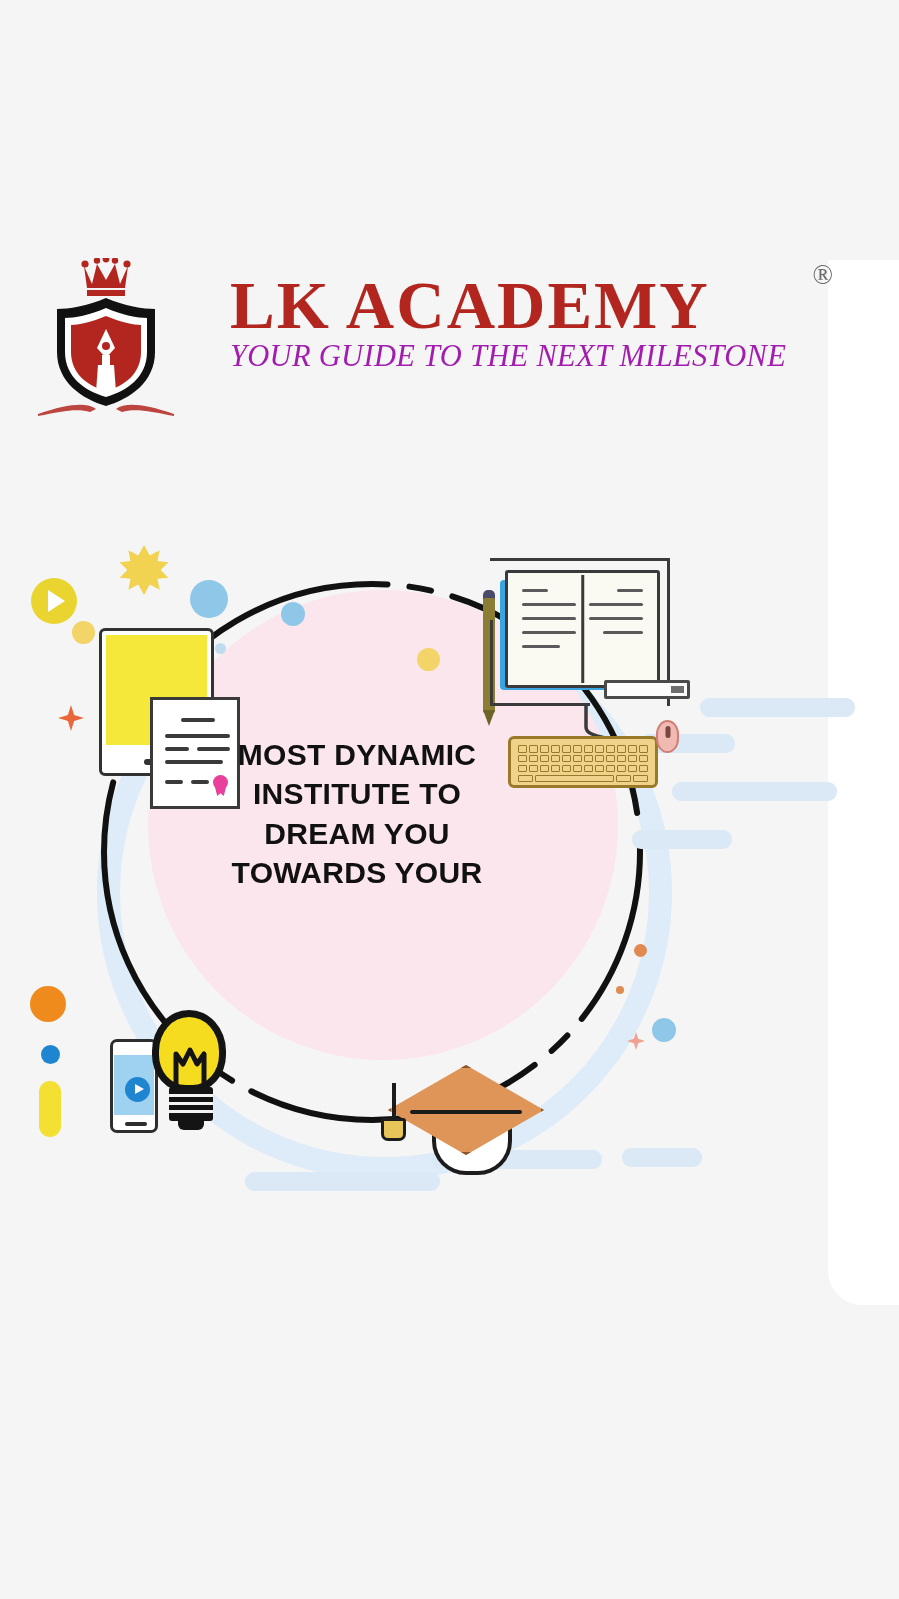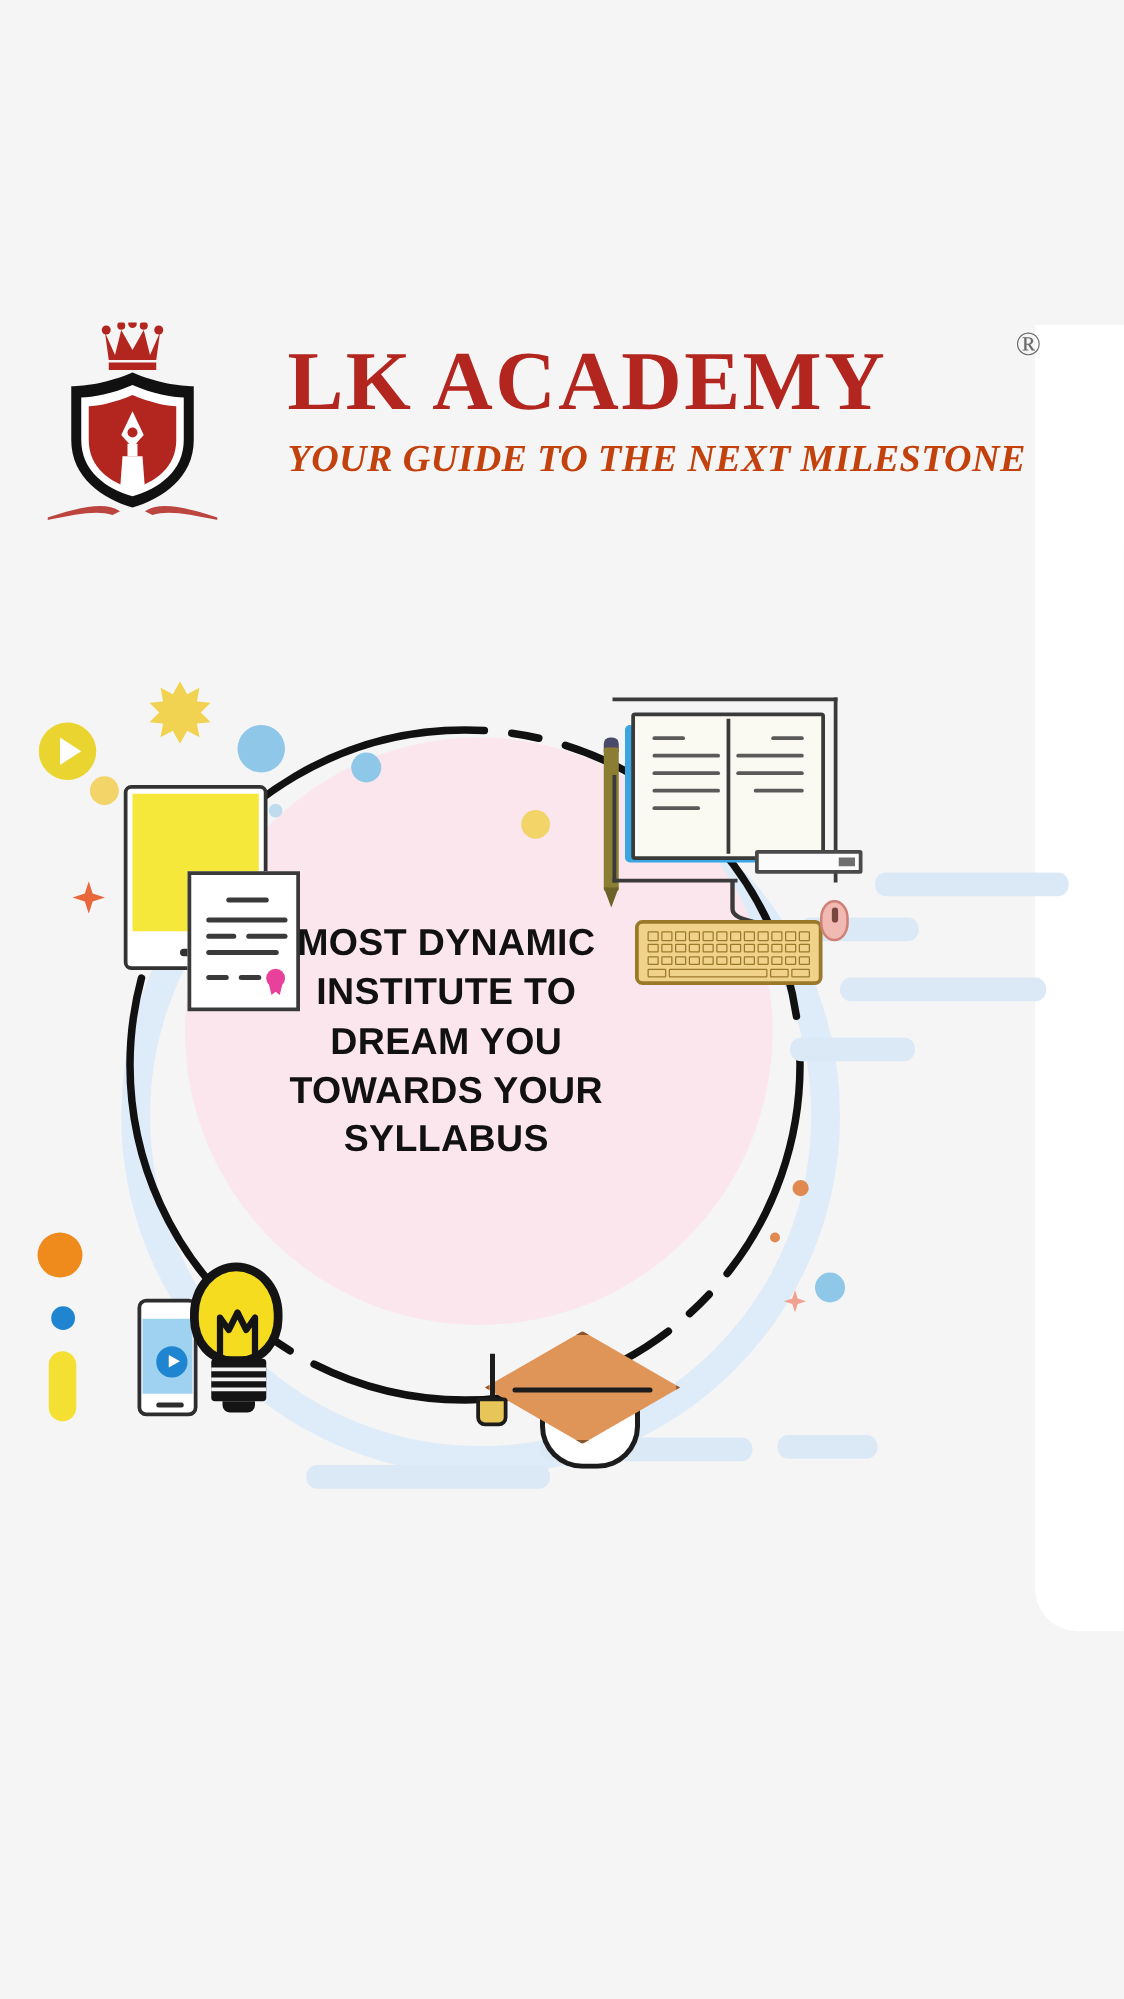--- a/index.html
+++ b/index.html
@@ -39,26 +39,25 @@
     line-height:1;
     white-space:nowrap;
   }
   .reg{
     position:absolute; right:10px; top:-10px;
     font-family:"Liberation Serif", serif;
     font-size:27px; color:#6a6a6a; font-weight:normal;
   }
   .tagline{
     font-family:"Liberation Serif", serif;
-    font-weight:bold; font-style:italic;
+    font-weight:normal; font-style:italic;
     font-size:30.5px;
     letter-spacing:0.3px;
-    color:#c2410c;
+    color:#a21caf;
     white-space:nowrap;
-    margin-top:11px;
   }
 
   
   .hero{ position:absolute; left:0px; top:520px; width:880px; height:660px; }
 
   .blue-arc{
     position:absolute; left:97px; top:85px; width:575px; height:575px;
     border-radius:50%;
     border:23px solid #dceaf8;
     opacity:.95;
@@ -507,18 +506,17 @@
     <div class="cap-board"></div>
     <div class="cap-band"></div>
     <div class="tassel-line"></div>
     <div class="tassel-knot"></div>
 
     <div class="center-msg">
       <div>MOST DYNAMIC</div>
       <div>INSTITUTE TO</div>
       <div>DREAM YOU</div>
       <div>TOWARDS YOUR</div>
-      <div>SYLLABUS</div>
     </div>
   </div>
 
 
 </div>
 
 </body></html>

